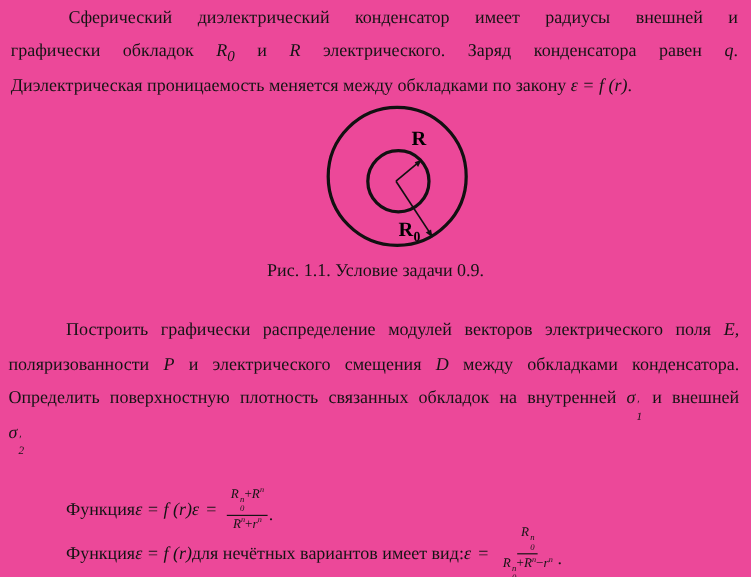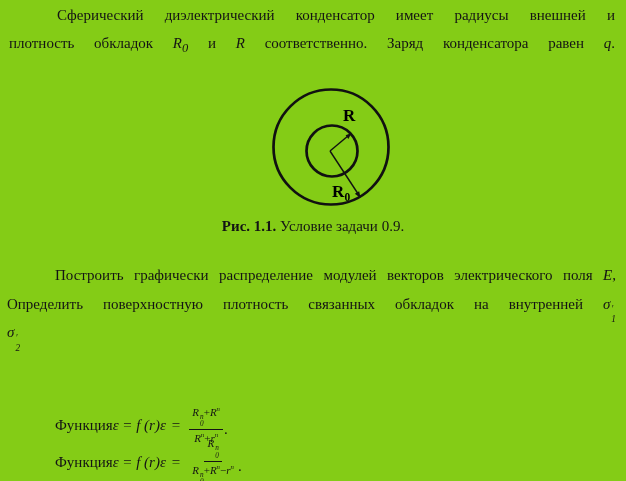--- a/index.html
+++ b/index.html
@@ -1,58 +1,59 @@
 <!DOCTYPE html>
 <html><head>
 <meta charset="utf-8">
 <style>
   html,body { margin:0; padding:0; background:#ffffff; }
   .page {
-    position:relative; width:626px; height:481px; background:#84cc16;
+    position:relative; width:626px; height:481px; background:#ec4899;
     color:#141414; font-family:"Liberation Serif","DejaVu Serif",serif;
     font-size:15px; overflow:hidden;
   }
   .tline { text-align:justify; text-align-last:justify; line-height:28.4px; height:28.4px; white-space:normal; }
   .tline.last { text-align-last:left; }
   .tline.indent { text-indent:48px; }
   .para { position:absolute; }
   #para1 { left:9px; right:11px; top:1px; }
   #para2 { left:7px; right:10px; top:261px; }
   #para2 .tline { line-height:28.6px; height:28.6px;font-family:Liberation Serif, serif; }
   .v { font-style:italic; }
   
   .ss { display:inline-flex; flex-direction:column; justify-content:center;
         vertical-align:-0.42em; line-height:1.05; font-size:0.62em; margin-left:1px; }
   .ss span { display:block; font-style:italic; }
   sup.n { font-size:0.62em; font-style:italic; }
   
   #figure { position:absolute; left:268px; top:84px; }
   #caption { position:absolute; left:0; top:218px; width:626px; text-align:center; font-size:15px; }
-  #caption .cb { font-weight:bold; }
+  #caption .cb { font-weight:normal; }
   
   .frow { position:absolute; left:55px; display:flex; align-items:center; height:36px; }
   .frac { display:inline-flex; flex-direction:column; align-items:center;
           font-size:11px; line-height:1.25; margin-left:5px; vertical-align:middle; }
   .frac .num { padding:0 3px 0.5px 3px; border-bottom:1.2px solid #141414; }
   .frac .den { padding:0.5px 3px 0 3px; }
   .frac .ss { font-size:0.66em; vertical-align:-0.45em; }
   .frac .v { font-style:italic; }
   .fdot { align-self:flex-end; margin-left:1px; line-height:1; padding-bottom:6px; }
   #formula1 { top:407px; }
   #formula2 { top:444px; }
   .eq { margin:0 4px 0 6px; }
 </style>
 </head>
 <body>
 
 <div class="page">
 
   <div class="para" id="para1">
     <div class="tline indent"><span>Сферический диэлектрический конденсатор имеет радиусы внешней и</span></div>
-    <div class="tline"><span>плотность обкладок </span><span class="v"><span>R</span><sub>0</sub></span><span> и </span><span class="v">R</span><span> соответственно. Заряд конденсатора равен </span><span class="v">q</span><span>.</span></div>
+    <div class="tline"><span>графически обкладок </span><span class="v"><span>R</span><sub>0</sub></span><span> и </span><span class="v">R</span><span> электрического. Заряд конденсатора равен </span><span class="v">q</span><span>.</span></div>
+    <div class="tline last"><span>Диэлектрическая проницаемость меняется между обкладками по закону </span><span class="v">ε = f (r)</span><span>.</span></div>
   </div>
 
   <svg id="figure" width="132" height="128" viewBox="0 0 132 128">
     <circle cx="63" cy="63" r="57.5" fill="none" stroke="#111" stroke-width="2.7"></circle>
     <circle cx="64" cy="67" r="25.5" fill="none" stroke="#111" stroke-width="2.7"></circle>
     <g>
       <line x1="62" y1="67" x2="80.5" y2="51.5" stroke="#111" stroke-width="1.4"></line>
       <polygon points="83.5,49 77.6,51.2 80.4,55.1" fill="#111"></polygon>
     </g>
     <g>
@@ -63,24 +64,25 @@
     <g>
       <text x="64" y="113" font-size="17" font-weight="bold" font-family="Liberation Serif, DejaVu Serif, serif">R</text>
       <text x="76.5" y="116.5" font-size="11.5" font-weight="bold" font-family="Liberation Serif, DejaVu Serif, serif">0</text>
     </g>
   </svg>
 
   <div id="caption"><span class="cb">Рис. 1.1.</span><span> Условие задачи 0.9.</span></div>
 
   <div class="para" id="para2">
     <div class="tline indent"><span>Построить графически распределение модулей векторов электрического поля </span><span class="v">E</span><span>,</span></div>
+    <div class="tline"><span>поляризованности </span><span class="v">P</span><span> и электрического смещения </span><span class="v">D</span><span> между обкладками конденсатора.</span></div>
     <div class="tline"><span>Определить поверхностную плотность связанных обкладок на внутренней </span><span class="v"><span>σ</span><span class="ss">
             <span>′</span>
             <span>1</span>
-          </span></span></div>
+          </span></span><span> и внешней</span></div>
     <div class="tline"><span class="v"><span>σ</span><span class="ss">
             <span>′</span>
             <span>2</span>
           </span></span></div>
   </div>
 
   <div class="frow" id="formula1">
     <span>Функция </span>
       <span class="v">ε = f (r)</span>
     <span class="v">ε</span>
@@ -91,20 +93,21 @@
             <span>0</span>
           </span><span>+</span><span class="v">R</span><sup class="n">n</sup></span>
       <span class="den"><span class="v">R</span><sup class="n">n</sup><span>+</span><span class="v">r</span><sup class="n">n</sup></span>
     </span>
     <span class="fdot">.</span>
   </div>
 
   <div class="frow" id="formula2">
     <span>Функция </span>
       <span class="v">ε = f (r)</span>
+      <span> для нечётных вариантов имеет вид: </span>
     <span class="v">ε</span>
       <span class="eq">=</span>
     <span class="frac">
       <span class="num"><span class="v">R</span><span class="ss">
             <span>n</span>
             <span>0</span>
           </span></span>
       <span class="den"><span class="v">R</span><span class="ss">
             <span>n</span>
             <span>0</span>

